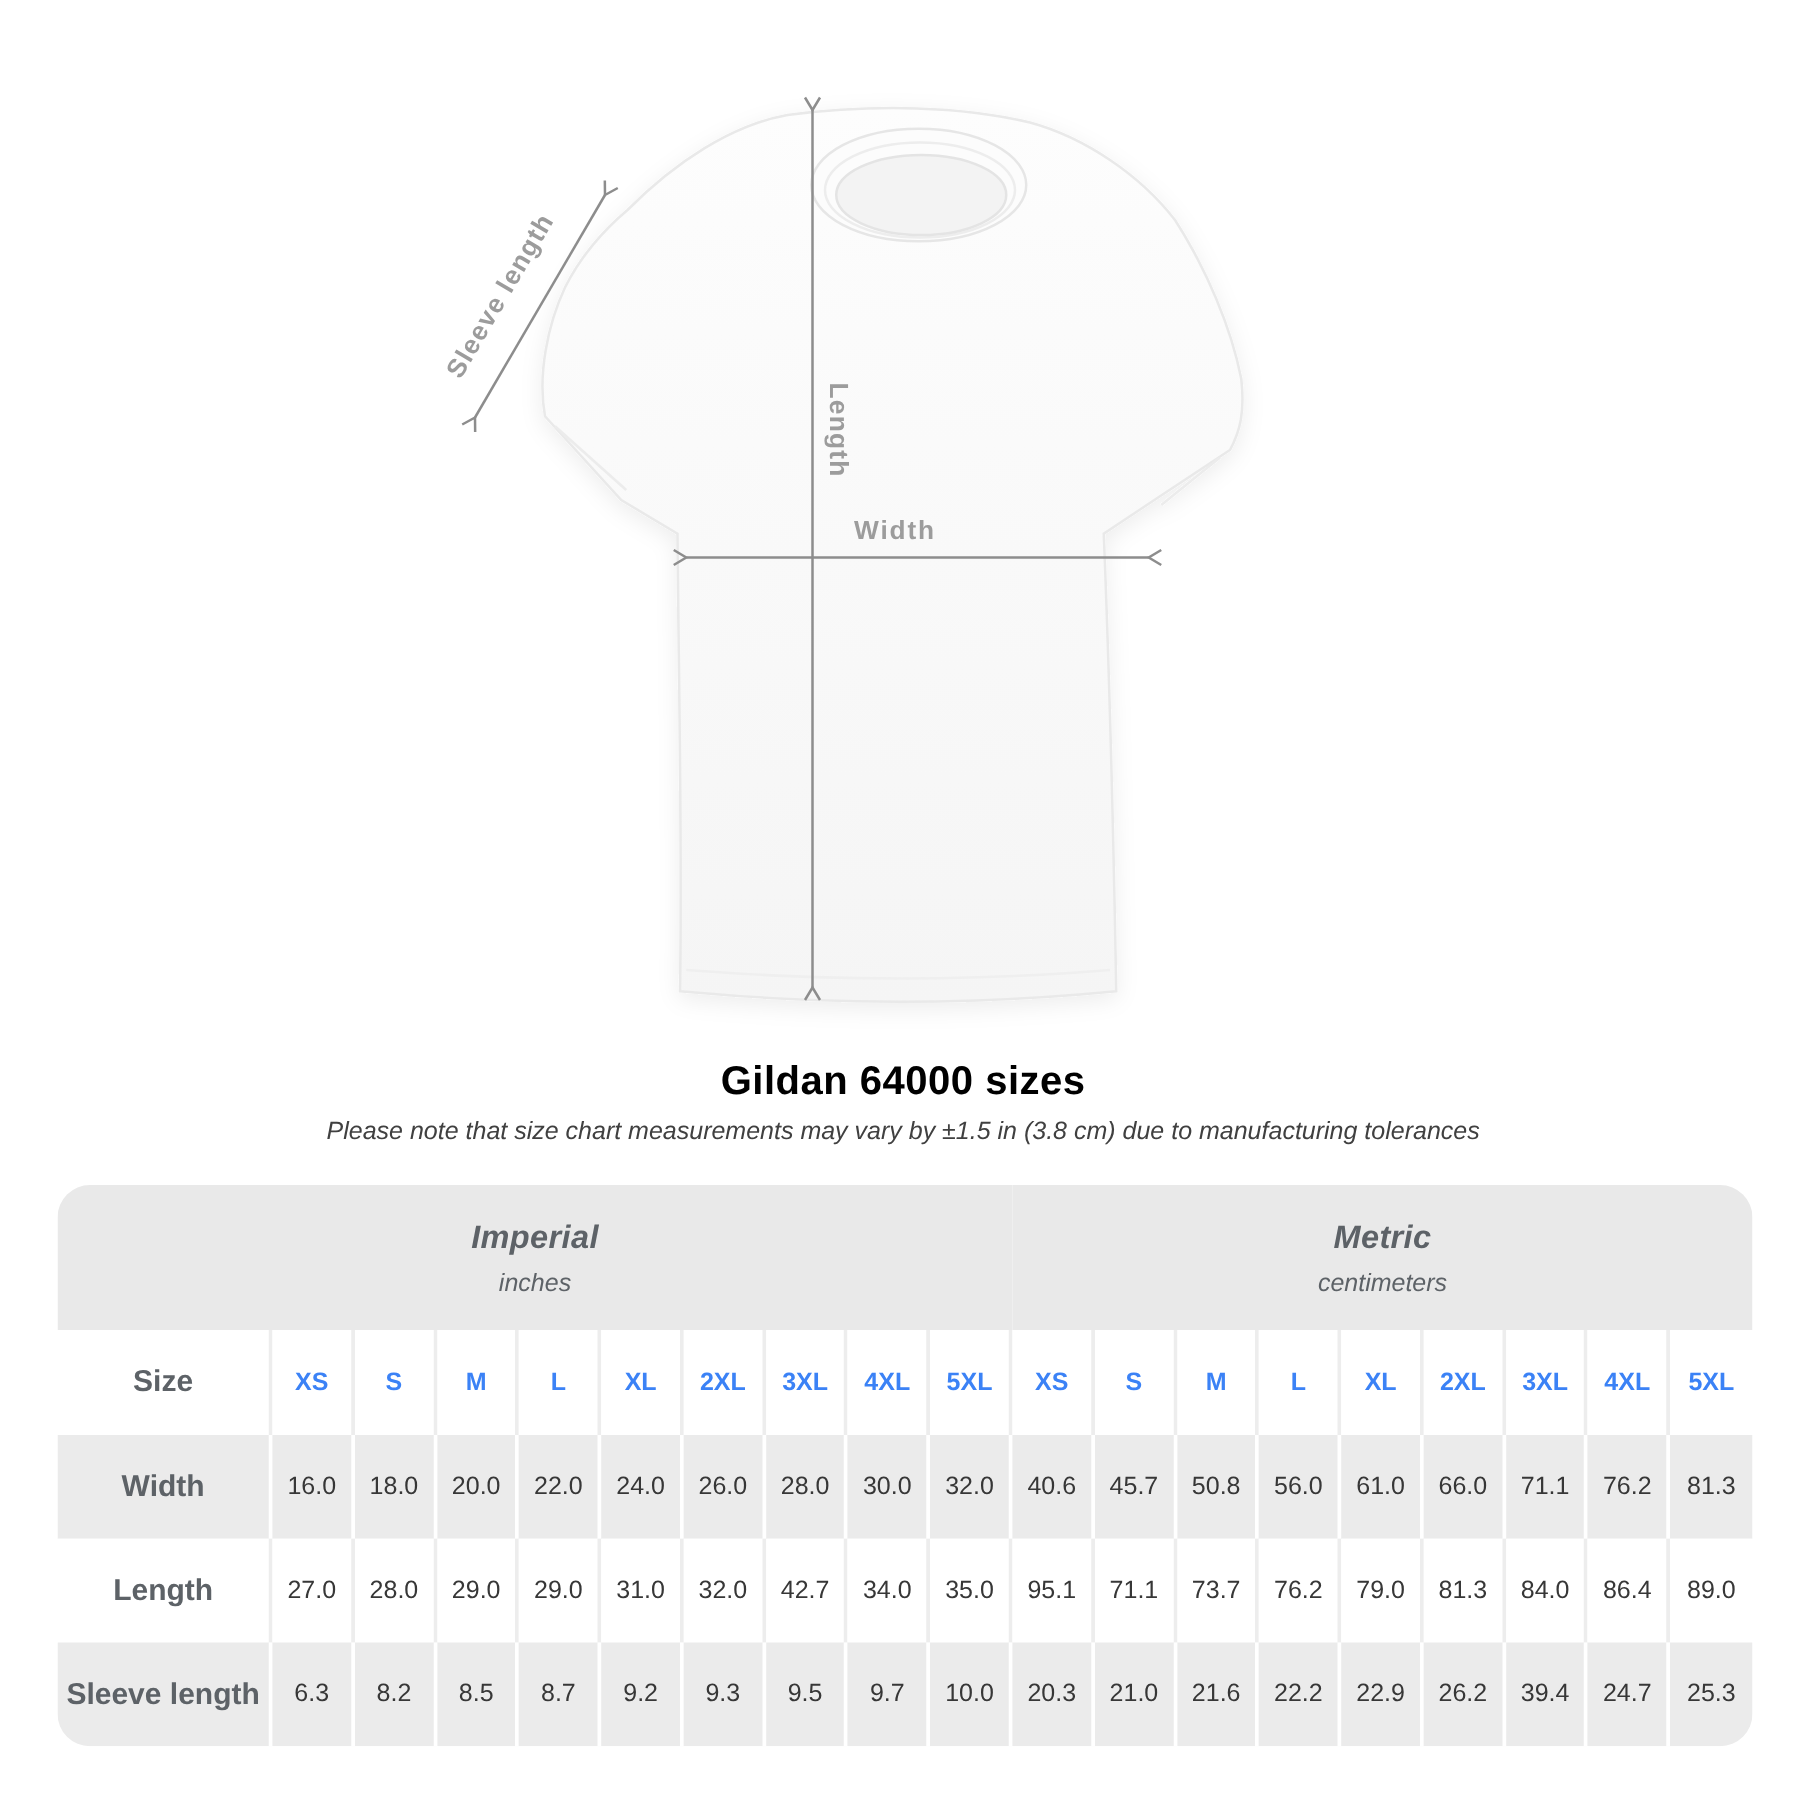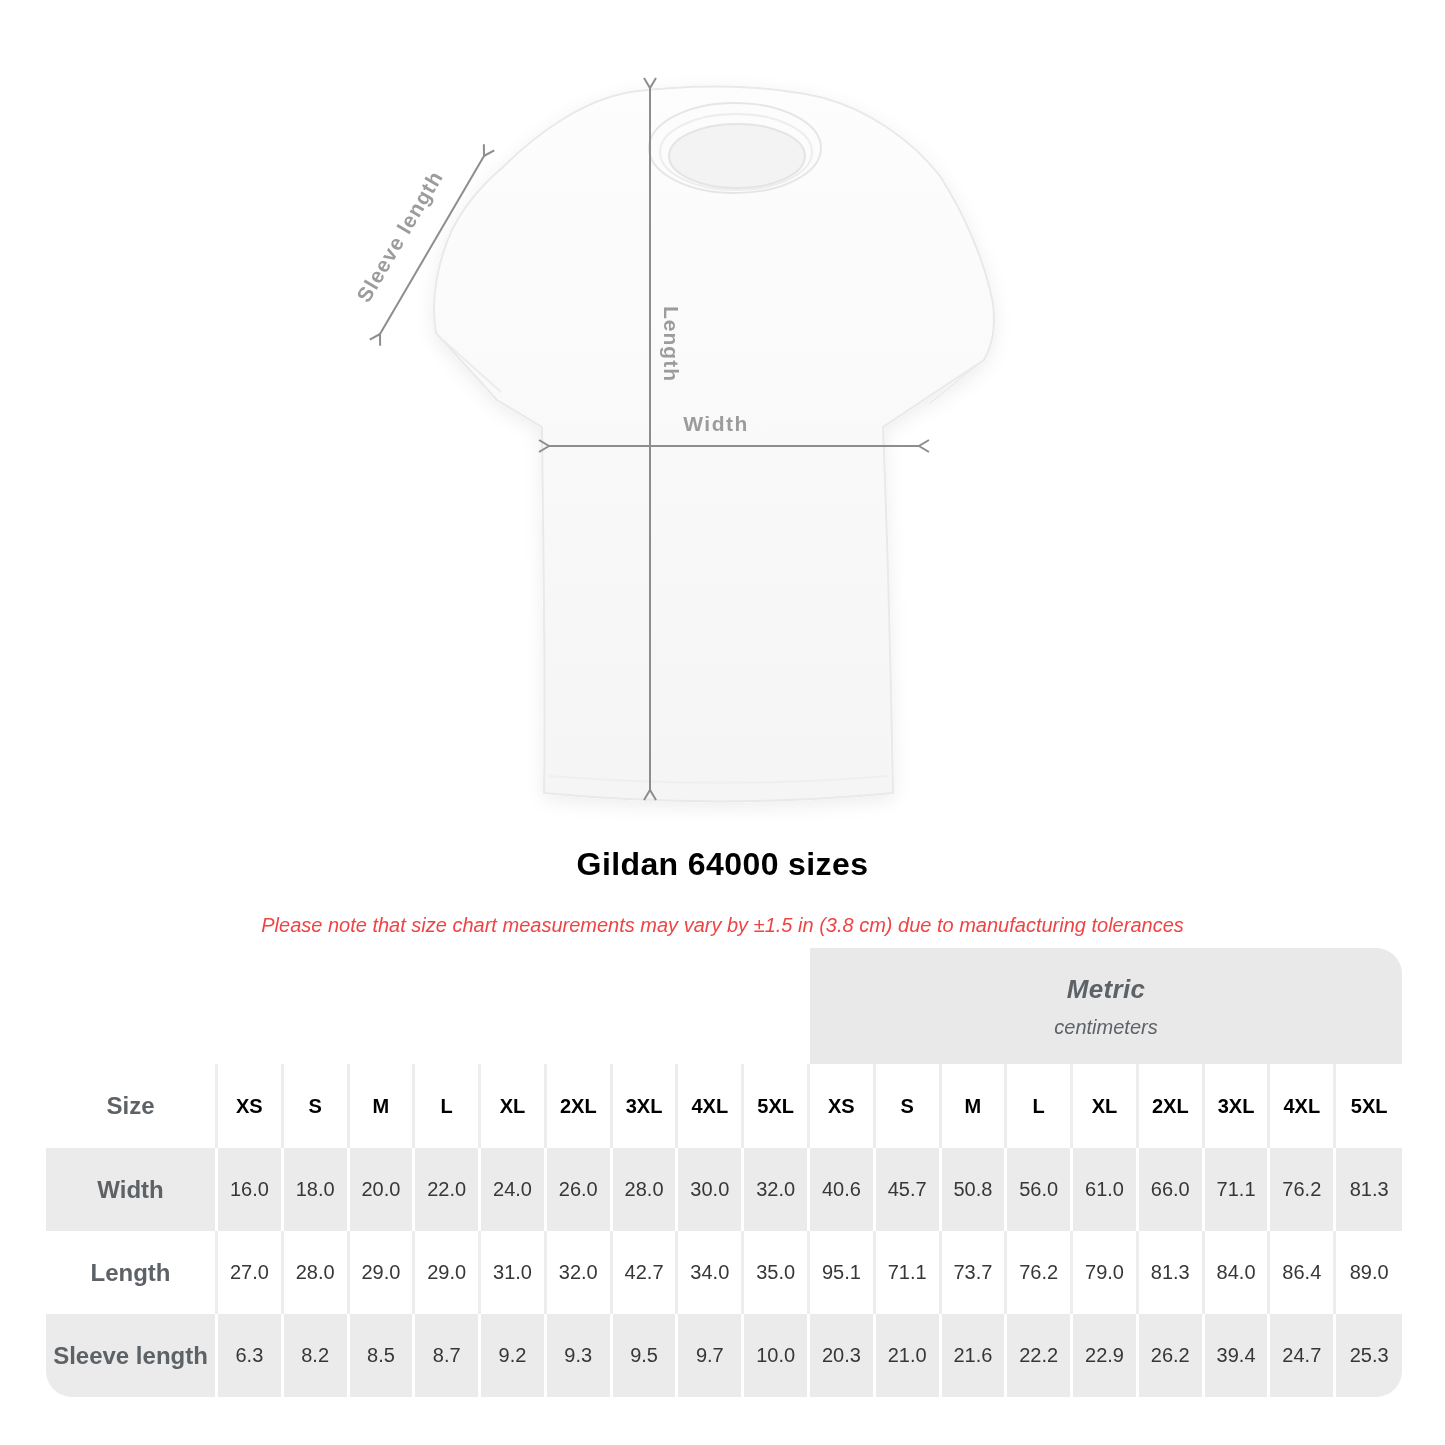--- a/index.html
+++ b/index.html
@@ -7,42 +7,42 @@
        font-family:"Liberation Sans","DejaVu Sans",sans-serif;}
   .page{position:absolute;inset:0;background:#fff;}
 
   
   .shirt-svg{position:absolute;left:0;top:0;}
 
   
   .title{position:absolute;left:0;right:0;top:846px;text-align:center;
          font-size:32px;font-weight:700;color:#000000;letter-spacing:.4px;}
   .subtitle{position:absolute;left:0;right:0;top:894px;text-align:center;
-            font-style:italic;font-size:20px;color:#ef4444;margin-top:20px;}
+            font-style:italic;font-size:20px;color:#404040;}
 
   
   .size-table{position:absolute;left:46px;top:948px;width:1356px;
               border-radius:26px;overflow:hidden;}
   .thead{display:grid;grid-template-columns:172px repeat(18,1fr);height:116px;}
   .sec{background:#e9e9e9;display:flex;flex-direction:column;align-items:center;
        justify-content:center;gap:11px;color:#5d6267;}
   .sec-left{grid-column:1 / span 10;}
   .sec-right{grid-column:11 / span 9;}
   .sec-title{font-size:26px;font-weight:700;font-style:italic;letter-spacing:.3px;}
   .sec-unit{font-size:20px;font-style:italic;}
 
   .trow{display:grid;grid-template-columns:172px repeat(18,1fr);height:83px;}
   .trow.sizes{height:84px;}
   .c{display:flex;align-items:center;justify-content:center;
      font-size:20px;color:#373737;border-right:3px solid transparent;}
   .c:last-child{border-right:none;}
   .row-white .c{background:#ffffff;border-right-color:#ededed;}
   .row-gray  .c{background:#ebebeb;border-right-color:#ffffff;}
   .c.lab{font-weight:700;color:#5d6267;font-size:24px;}
-  .c.sz{font-weight:700;color:#000000;font-size:20px;}
+  .c.sz{font-weight:700;color:#3b82f6;font-size:20px;}
 </style>
 </head>
 <body>
 
 <div class="page">
 
   <svg class="shirt-svg" width="1445" height="845" viewBox="0 0 1445 845">
     <defs>
       <linearGradient id="shirtFill" x1="0" y1="0" x2="0" y2="1">
         <stop offset="0" stop-color="#fdfdfd"></stop>
@@ -90,20 +90,24 @@
     <text x="664" y="344" transform="rotate(90 664 344)" text-anchor="middle" font-size="21" font-weight="bold" letter-spacing="1" fill="#9c9c9c">Length</text>
     <text x="716" y="431" text-anchor="middle" font-size="21" font-weight="bold" letter-spacing="1.5" fill="#9c9c9c">Width</text>
   </svg>
 
   <div class="title">Gildan 64000 sizes</div>
   <div class="subtitle">Please note that size chart measurements may vary by ±1.5 in (3.8 cm) due to manufacturing tolerances</div>
 
   <div class="size-table">
 
     <div class="thead">
+      <div class="sec sec-left">
+        <div class="sec-title">Imperial</div>
+        <div class="sec-unit">inches</div>
+      </div>
       <div class="sec sec-right">
         <div class="sec-title">Metric</div>
         <div class="sec-unit">centimeters</div>
       </div>
     </div>
 
     <div class="trow sizes row-white">
       <div class="c lab">Size</div>
       <div class="c sz">XS</div>
       <div class="c sz">S</div>

